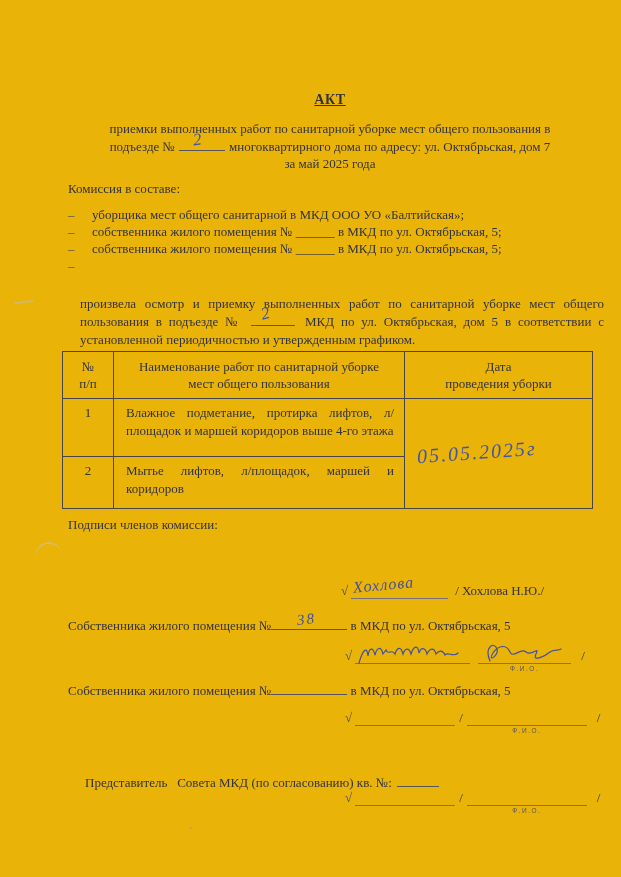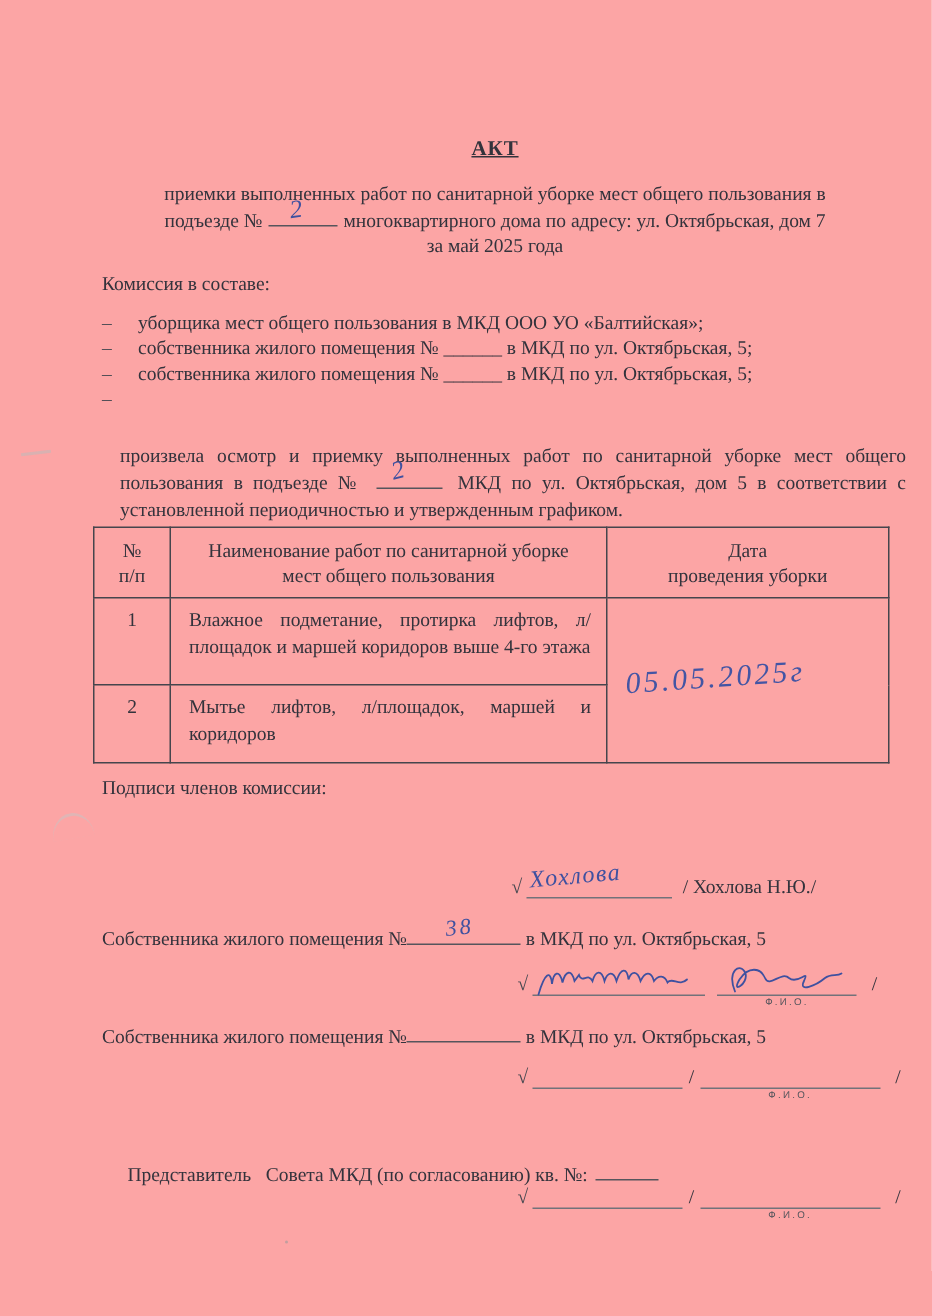--- a/index.html
+++ b/index.html
@@ -2,21 +2,21 @@
 <html lang="ru"><head>
 <meta charset="utf-8">
 <style>
   html,body{margin:0;padding:0;}
   body{
     width:621px;height:877px;
     background:#ffffff;
     font-family:"Liberation Serif","DejaVu Serif",serif;
     color:#33333c;
   }
-  .doc{position:relative;width:621px;height:877px;background:#fca5a5;overflow:hidden;}
+  .doc{position:relative;width:621px;height:877px;background:#eab308;overflow:hidden;}
   .abs{position:absolute;}
 
   
   .title{top:92px;left:68px;width:524px;text-align:center;
     font-size:14px;font-weight:bold;text-decoration:underline;letter-spacing:.6px;margin:0;}
 
   
   .subtitle{top:120px;left:68px;width:524px;text-align:center;font-size:13px;line-height:17px;}
   .blank{display:inline-block;border-bottom:1px solid #55555c;height:13px;vertical-align:baseline;position:relative;}
   .blank-mid{width:46px;margin:0 4px;}
@@ -96,21 +96,21 @@
       <span>подъезде №</span><span class="blank blank-mid"><span class="hand hand-2a">2</span></span><span>многоквартирного дома по адресу: ул. Октябрьская, дом 7</span>
     </div>
     <div>за май 2025 года</div>
   </div>
 
   <div class="abs commission-heading">Комиссия в составе:</div>
 
   <div class="abs commission-list">
     <div class="li">
       <span class="dash">–</span>
-      <span>уборщика мест общего пользования в МКД ООО УО «Балтийская»;</span>
+      <span>уборщика мест общего санитарной в МКД ООО УО «Балтийская»;</span>
     </div>
     <div class="li">
       <span class="dash">–</span>
       <span>собственника жилого помещения № ______ в МКД по ул. Октябрьская, 5;</span>
     </div>
     <div class="li">
       <span class="dash">–</span>
       <span>собственника жилого помещения № ______ в МКД по ул. Октябрьская, 5;</span>
     </div>
     <div class="li">

